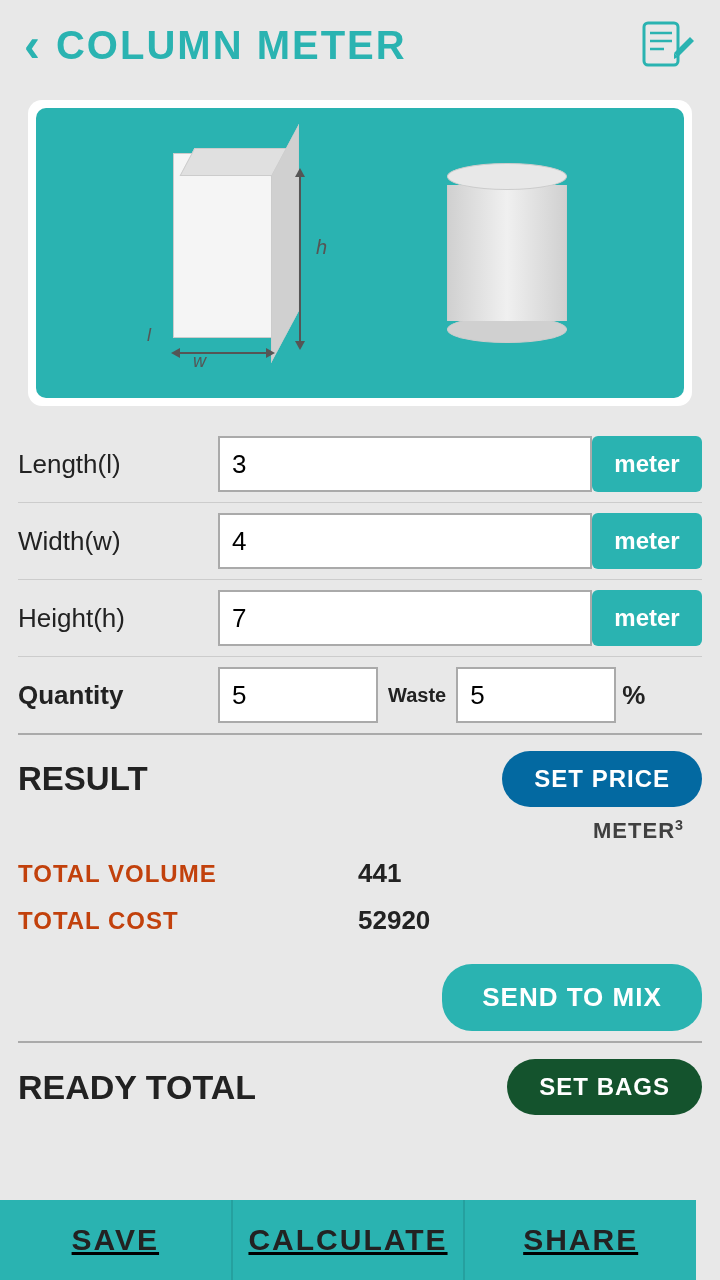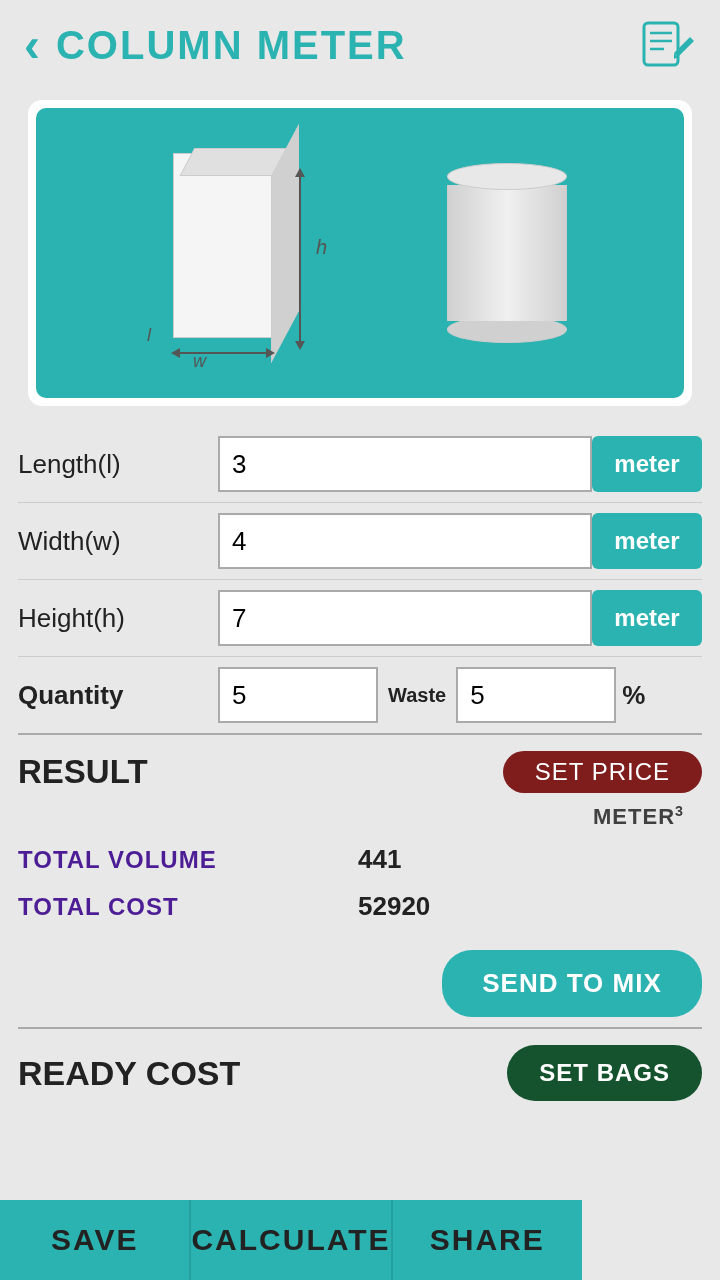--- a/index.html
+++ b/index.html
@@ -187,48 +187,48 @@
       align-items: center;
       justify-content: space-between;
       margin-bottom: 10px;
     }
     .result-title {
       font-size: 33px;
       font-weight: bold;
       color: #222;
     }
     .set-price-btn {
-      background: #7f1d1d;
+      background: #0369a1;
       color: white;
       border: none;
       border-radius: 30px;
       font-size: 24px;
-      font-weight: normal;
-      padding: 7px 32px;
+      font-weight: bold;
+      padding: 14px 32px;
       cursor: pointer;
       letter-spacing: 1px;
     }
     .unit-label {
       text-align: right;
       font-size: 22px;
       font-weight: bold;
       color: #404040;
       letter-spacing: 1px;
       margin-bottom: 6px;
       padding-right: 18px;
     }
     .result-row {
       display: flex;
       align-items: center;
       padding: 8px 0;
     }
     .result-key {
       font-size: 24px;
       font-weight: bold;
-      color: #4c1d95;
+      color: #c2410c;
       width: 340px;
       letter-spacing: 1px;
     }
     .result-value {
       font-size: 26px;
       font-weight: bold;
       color: #222;
     }
     .send-to-mix-row {
       display: flex;
@@ -277,23 +277,24 @@
       padding: 14px 32px;
       cursor: pointer;
       letter-spacing: 1px;
     }
 
     
     .bottom-bar {
       position: fixed;
       bottom: 0;
       left: 0;
-      width: 582px;
+      width: 696px;
       display: flex;
       height: 80px;
+      text-decoration: underline;
     }
     .bottom-btn {
       flex: 1;
       background: #2ab3b1;
       color: #222;
       border: none;
       font-size: 30px;
       font-weight: bold;
       cursor: pointer;
       letter-spacing: 2px;
@@ -403,21 +404,21 @@
     <div class="result-value">52920</div>
   </div>
   <div class="send-to-mix-row">
     <button class="send-to-mix-btn">SEND TO MIX</button>
   </div>
 </div>
 
 <hr class="divider">
 
 <div class="ready-bags-section">
-  <div class="ready-bags-title">READY COST</div>
+  <div class="ready-bags-title">READY TOTAL</div>
   <button class="set-bags-btn">SET BAGS</button>
 </div>
 
 <div style="height:80px;"></div>
 
 <div class="bottom-bar">
   <button class="bottom-btn">SAVE</button>
   <button class="bottom-btn">CALCULATE</button>
   <button class="bottom-btn">SHARE</button>
 </div>

